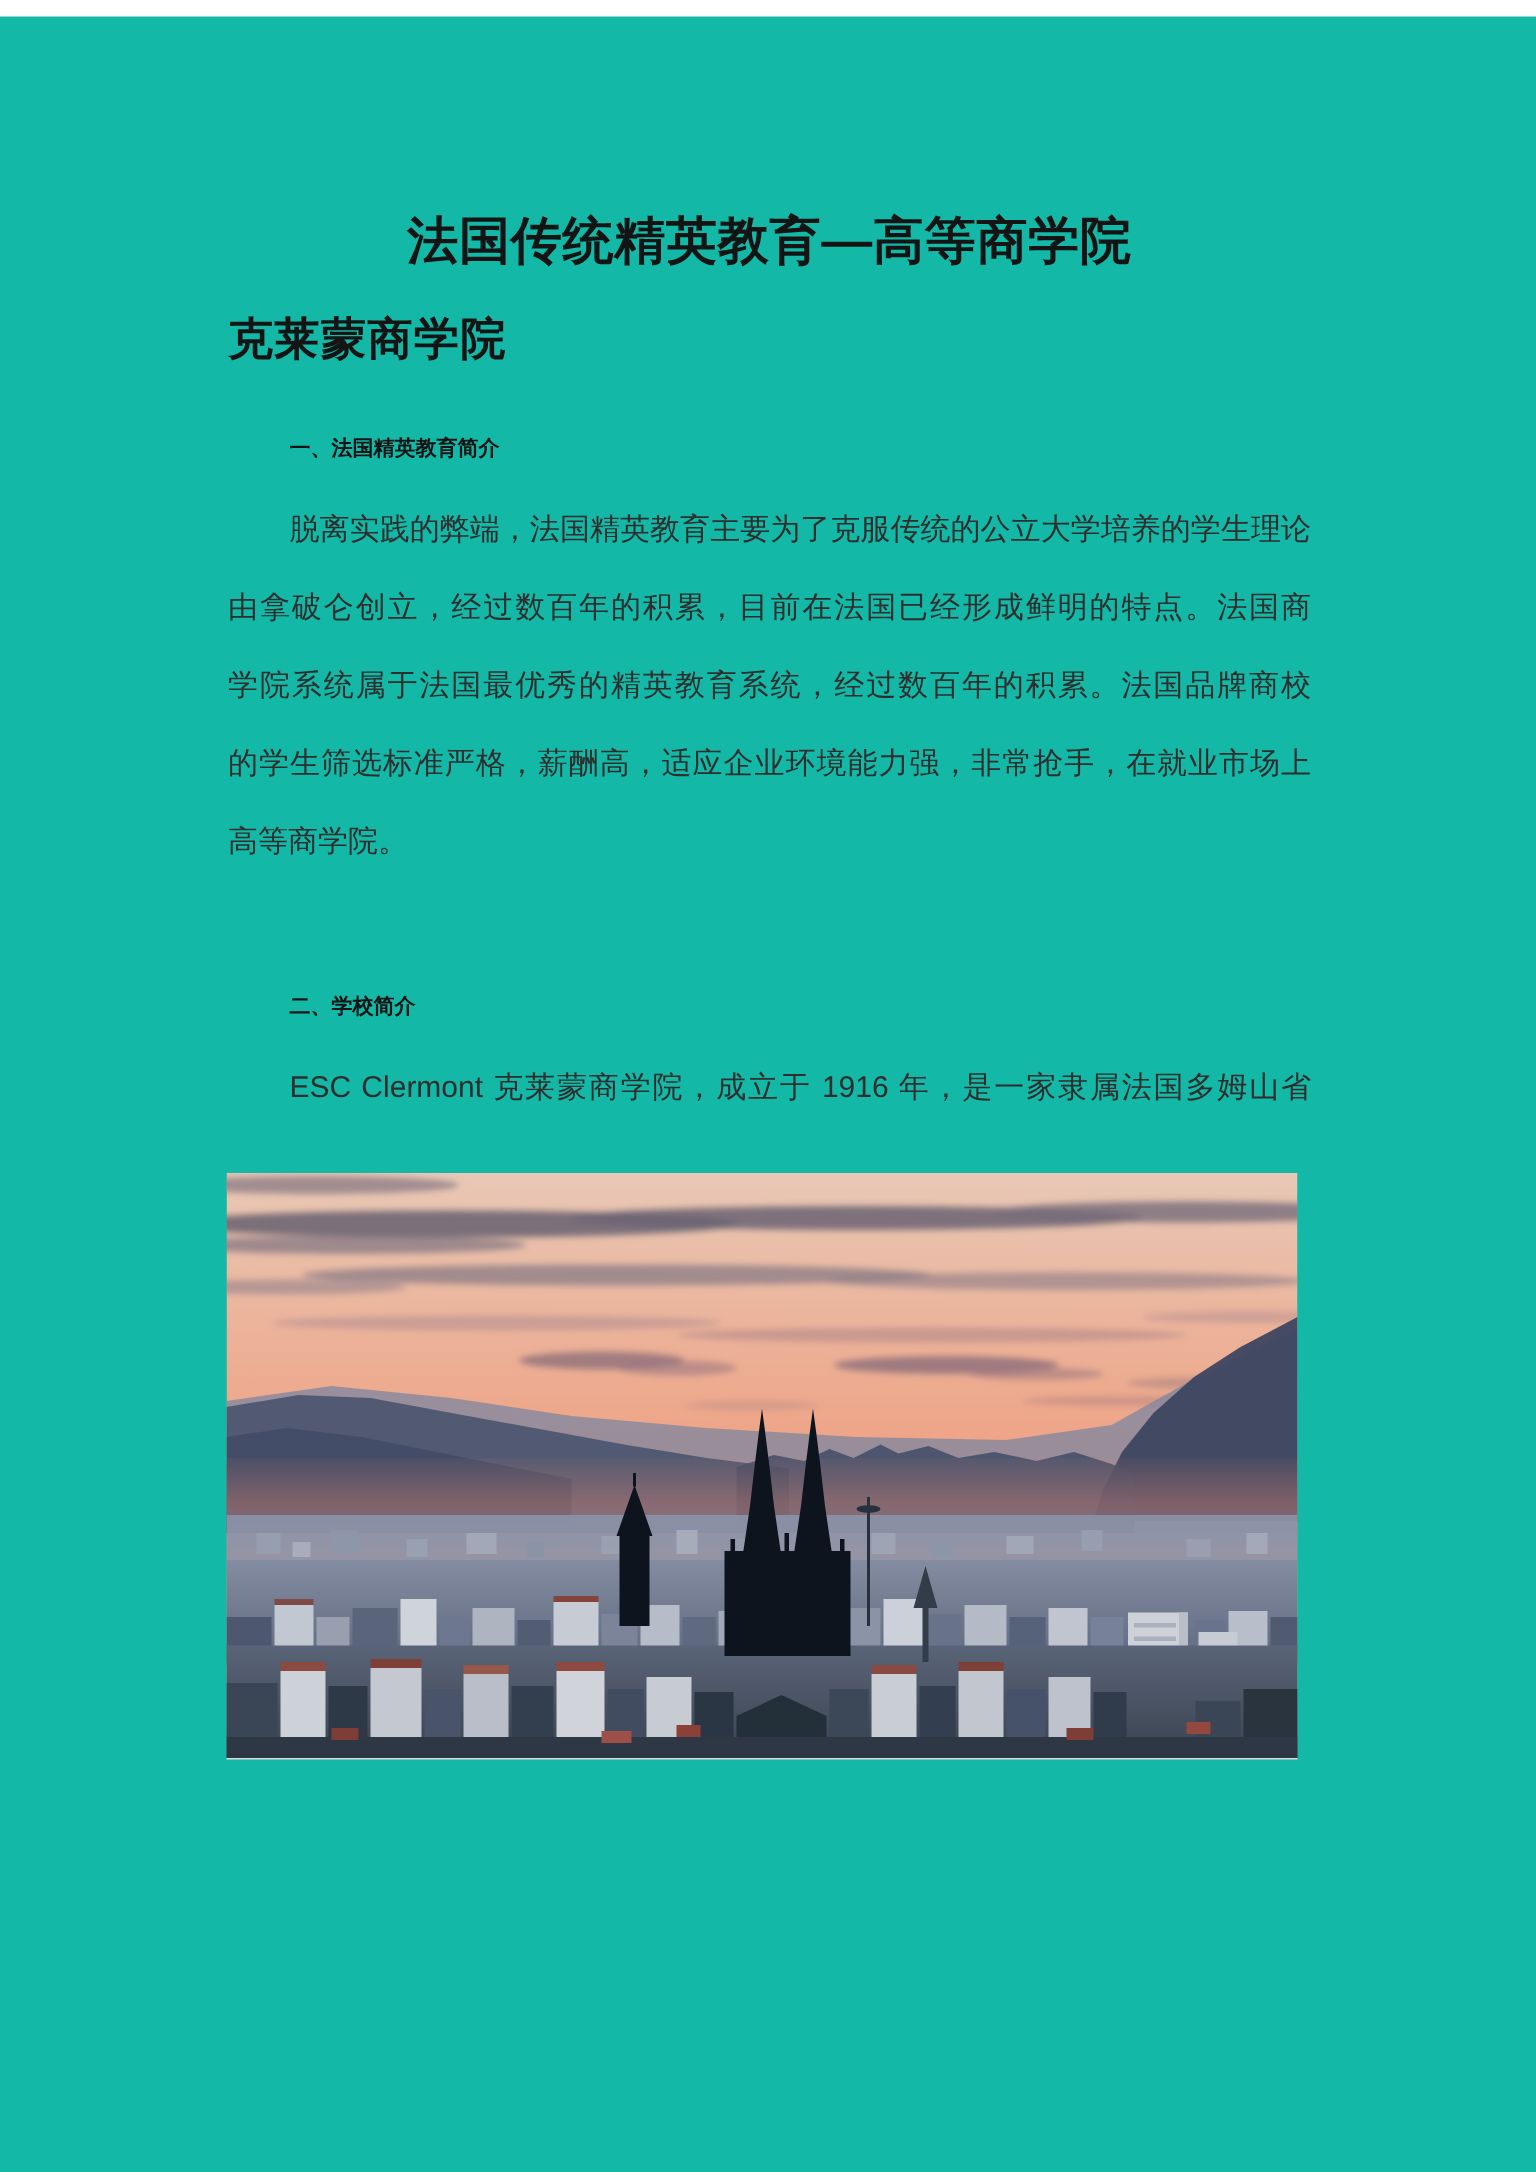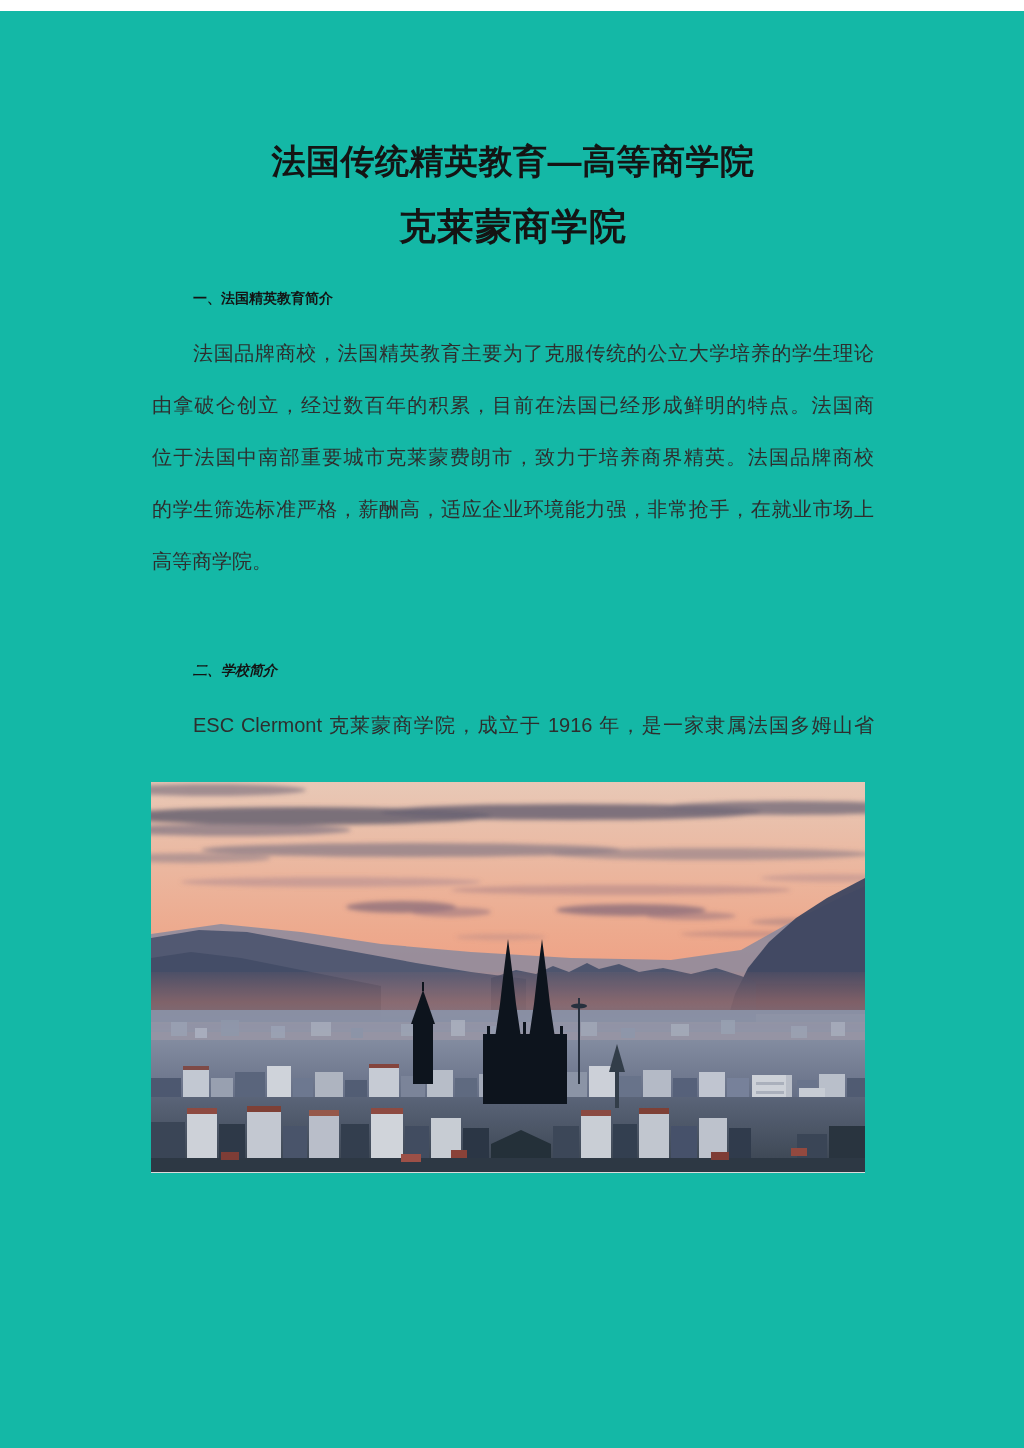--- a/index.html
+++ b/index.html
@@ -15,30 +15,30 @@
   .content { padding:0 150px 0 152px; }
 
   .doc-title {
     margin:132px 0 0 0;
     font-size:34px; line-height:36px; font-weight:700;
     text-align:center; color:#141414;
     letter-spacing:0.5px;
   }
   .doc-subtitle {
     margin:32px 0 0 0;
-    font-size:37px; line-height:32px; font-weight:700;
-    text-align:center; color:#141414;
+    font-size:30px; line-height:32px; font-weight:700;
+    color:#141414;
     letter-spacing:1px;
   }
   .sec-heading {
     margin:44px 0 0 41px;
     font-size:14px; line-height:22px; font-weight:700;
     color:#141414;
   }
-  .sec-heading.second { margin-top:72px;font-style:italic; }
+  .sec-heading.second { margin-top:72px; }
   .para { margin:18px 0 0 0; }
   .line {
     font-size:20px; height:52px; line-height:52px;
     text-align:justify; text-align-last:justify;
     color:#2e2e2e;
   }
   .line.indent { text-indent:41px; }
   .line.last { text-align-last:left; }
 
   .photo-fig {
@@ -53,23 +53,23 @@
 
 <div class="page">
   <div class="content">
 
     <h1 class="doc-title">法国传统精英教育—高等商学院</h1>
     <h2 class="doc-subtitle">克莱蒙商学院</h2>
 
     <section>
       <h3 class="sec-heading">一、法国精英教育简介</h3>
       <div class="para">
-        <div class="line indent">法国品牌商校，法国精英教育主要为了克服传统的公立大学培养的学生理论</div>
+        <div class="line indent">脱离实践的弊端，法国精英教育主要为了克服传统的公立大学培养的学生理论</div>
         <div class="line">由拿破仑创立，经过数百年的积累，目前在法国已经形成鲜明的特点。法国商</div>
-        <div class="line">位于法国中南部重要城市克莱蒙费朗市，致力于培养商界精英。法国品牌商校</div>
+        <div class="line">学院系统属于法国最优秀的精英教育系统，经过数百年的积累。法国品牌商校</div>
         <div class="line">的学生筛选标准严格，薪酬高，适应企业环境能力强，非常抢手，在就业市场上</div>
         <div class="line last">高等商学院。</div>
       </div>
     </section>
 
     <section>
       <h3 class="sec-heading second">二、学校简介</h3>
       <div class="para">
         <div class="line indent">ESC Clermont 克莱蒙商学院，成立于 1916 年，是一家隶属法国多姆山省</div>
       </div>

